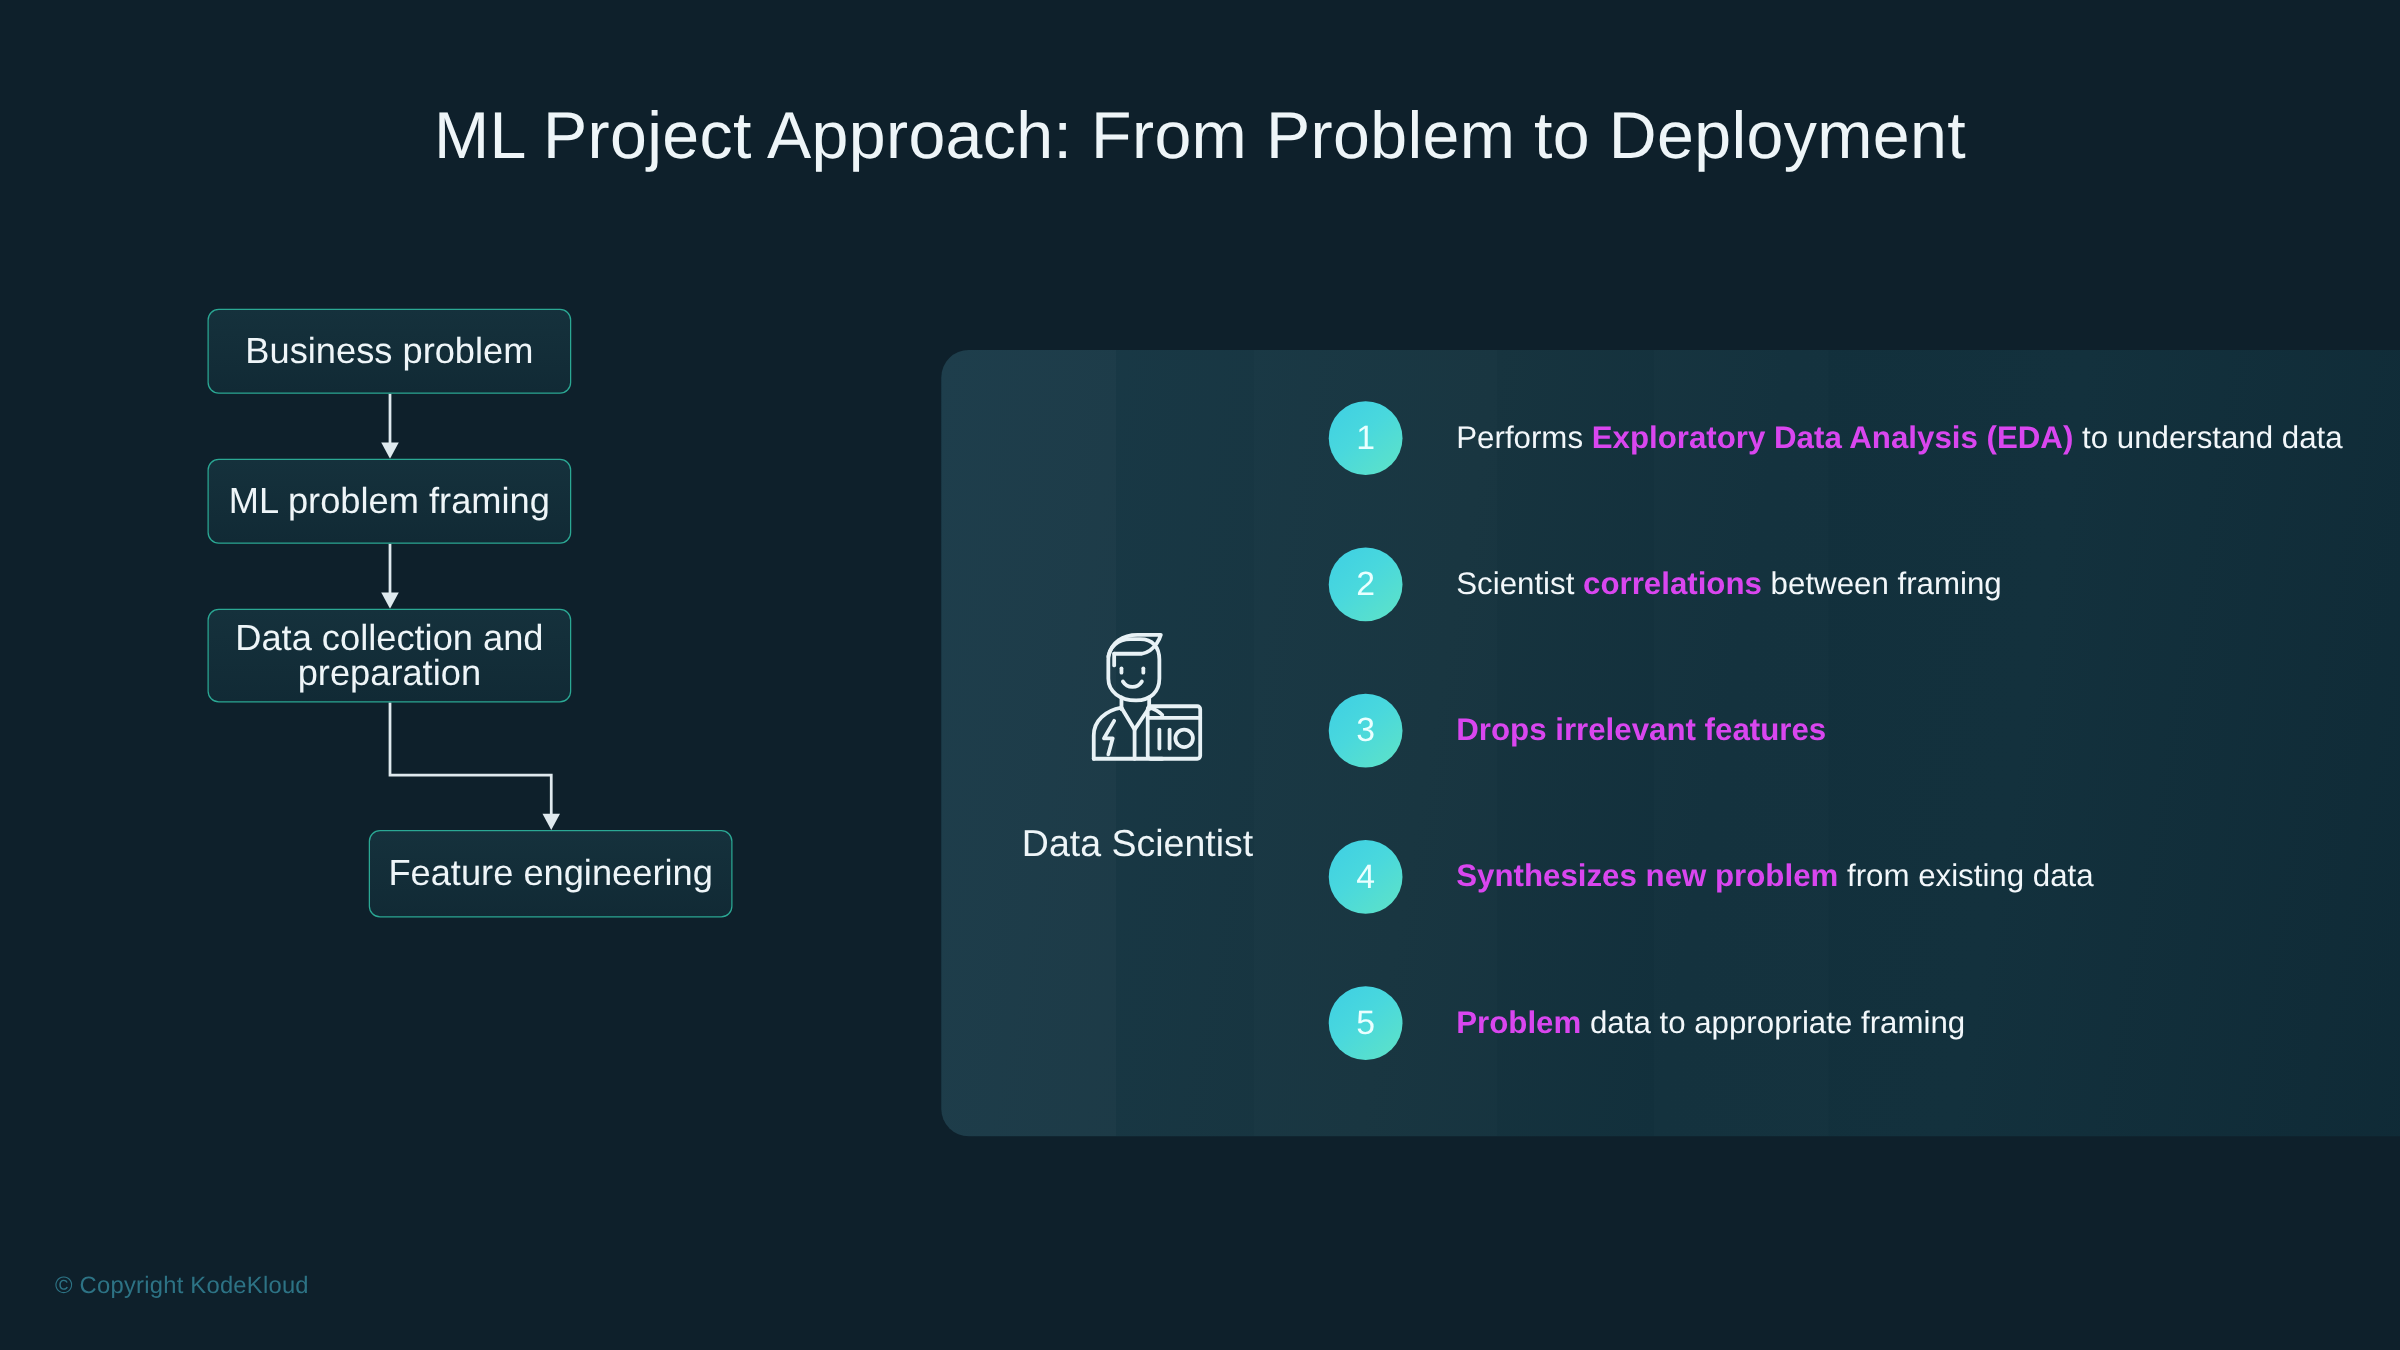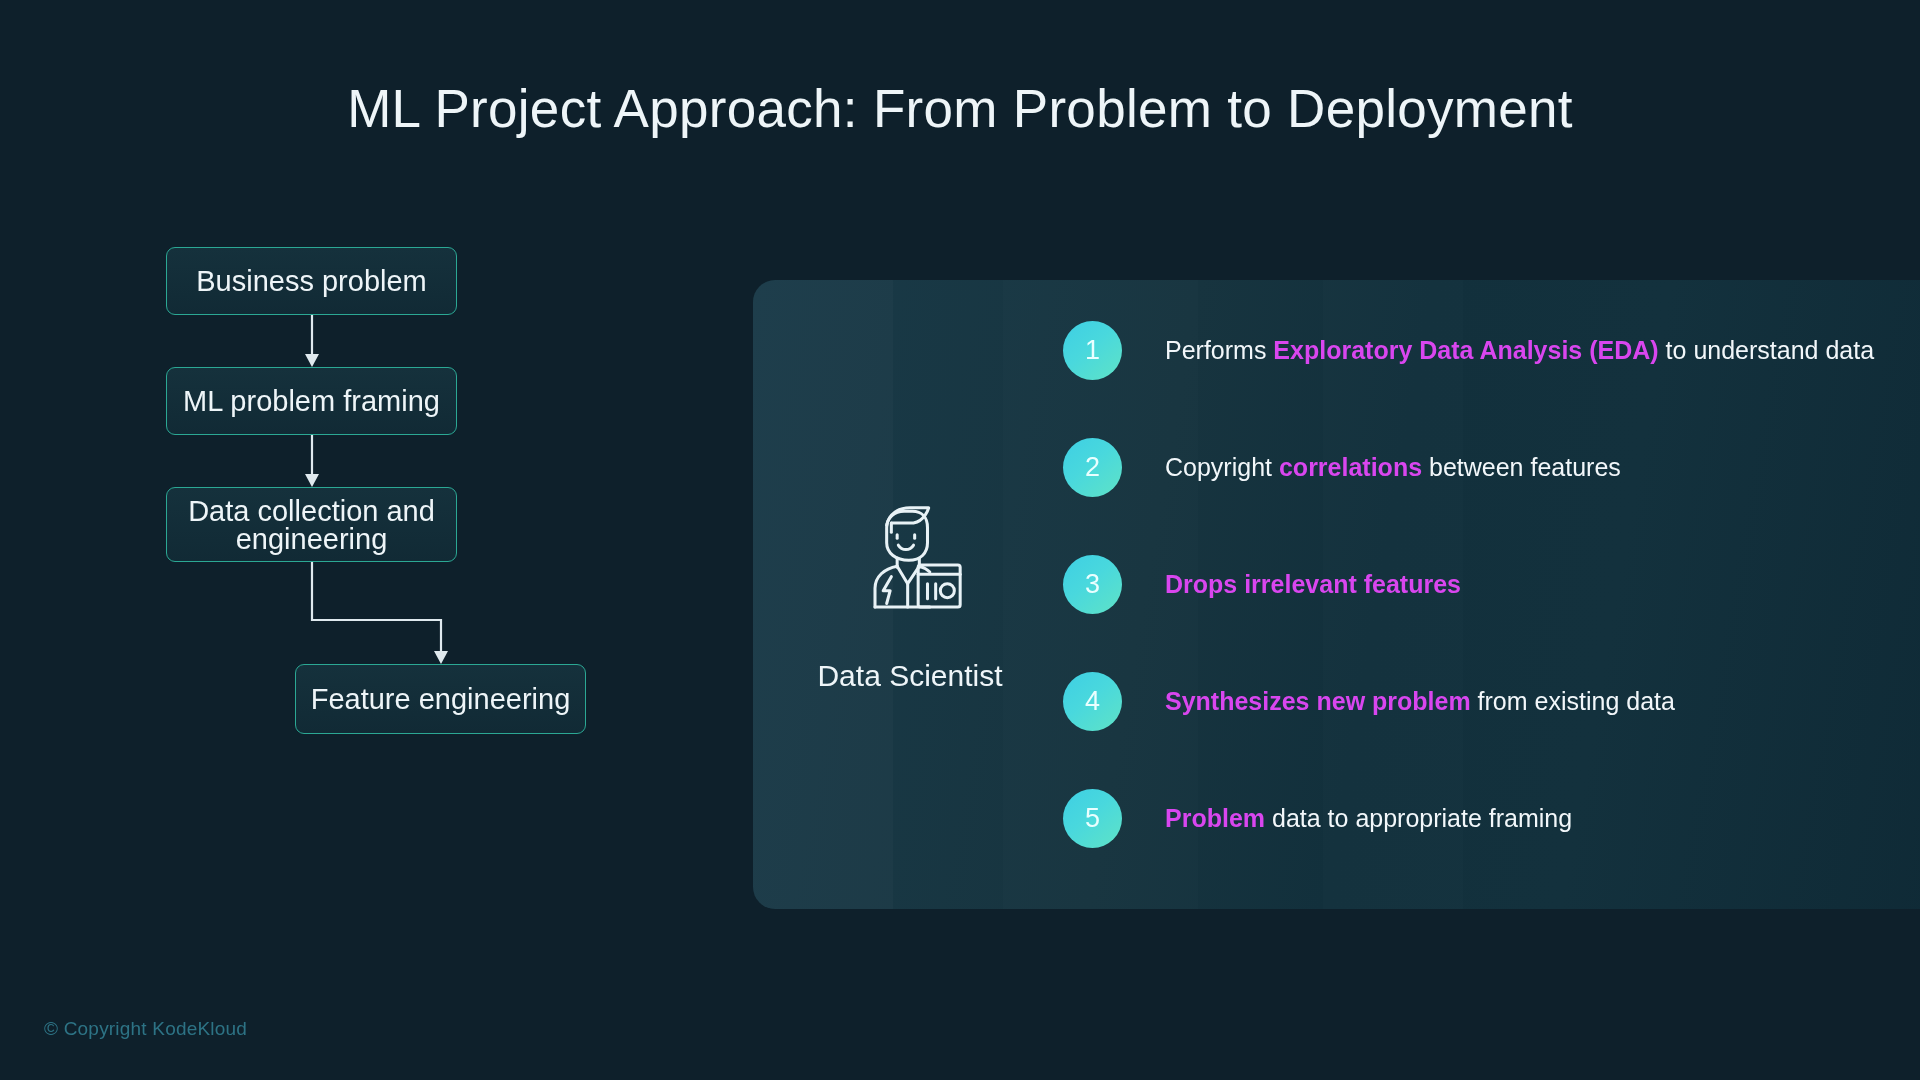--- a/index.html
+++ b/index.html
@@ -177,21 +177,21 @@
 
     <div class="flow-box" id="box-business">
       <span>Business problem</span>
     </div>
 
     <div class="flow-box" id="box-mlframing">
       <span>ML problem framing</span>
     </div>
 
     <div class="flow-box" id="box-datacoll">
-      <span>Data collection and engineering</span>
+      <span>Data collection and preparation</span>
     </div>
 
     <div class="flow-box" id="box-feature">
       <span>Feature engineering</span>
     </div>
   </div>
 
   <div id="panel">
     <div class="band" id="band1"></div>
     <div class="band" id="band2"></div>
@@ -238,21 +238,21 @@
     <div class="step">
       <div class="step-badge">1</div>
       <div class="step-text">
         <span>Performs </span><b>Exploratory Data Analysis (EDA)</b><span> to understand data</span>
       </div>
     </div>
 
     <div class="step">
       <div class="step-badge">2</div>
       <div class="step-text">
-        <span>Copyright </span><b>correlations</b><span> between features</span>
+        <span>Scientist </span><b>correlations</b><span> between framing</span>
       </div>
     </div>
 
     <div class="step">
       <div class="step-badge">3</div>
       <div class="step-text">
         <span></span><b>Drops irrelevant features</b><span></span>
       </div>
     </div>
 

